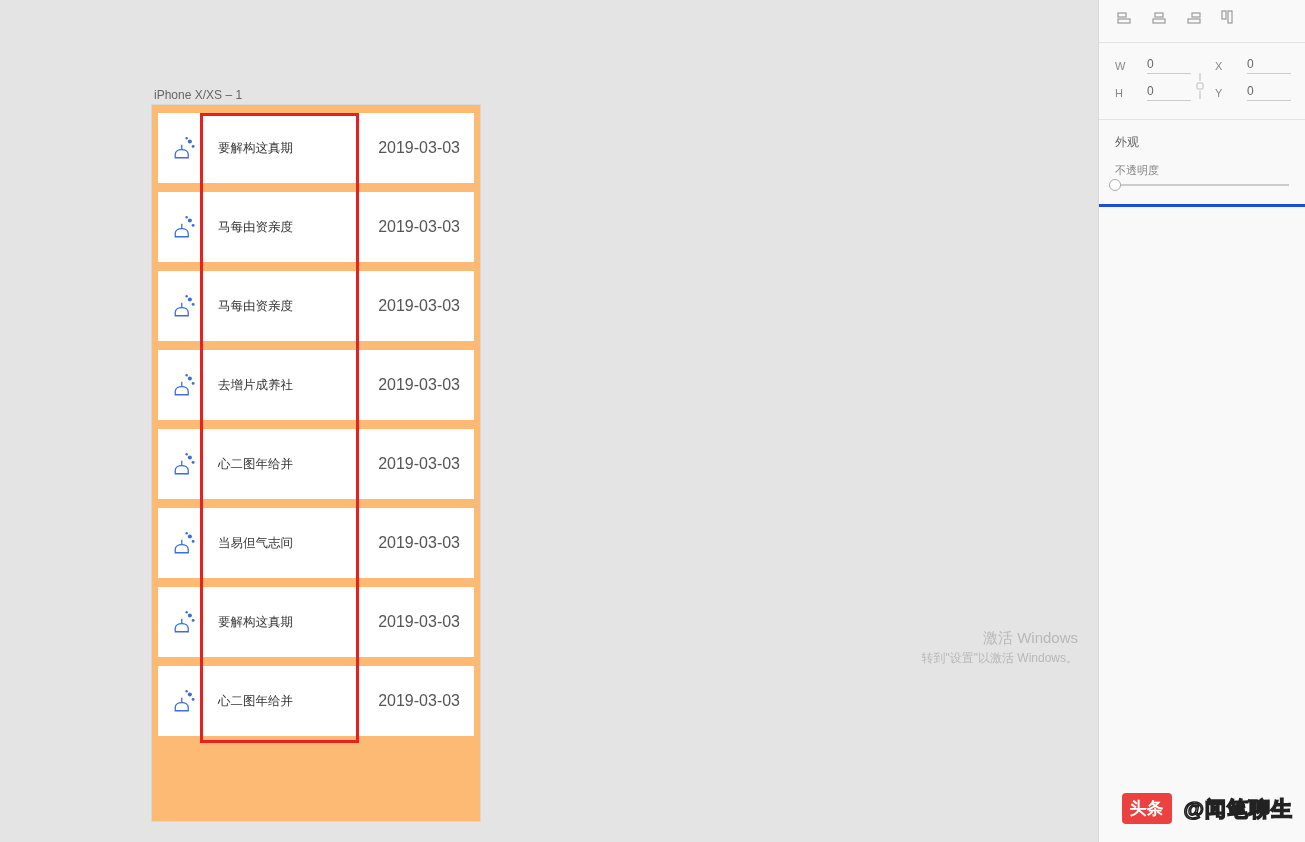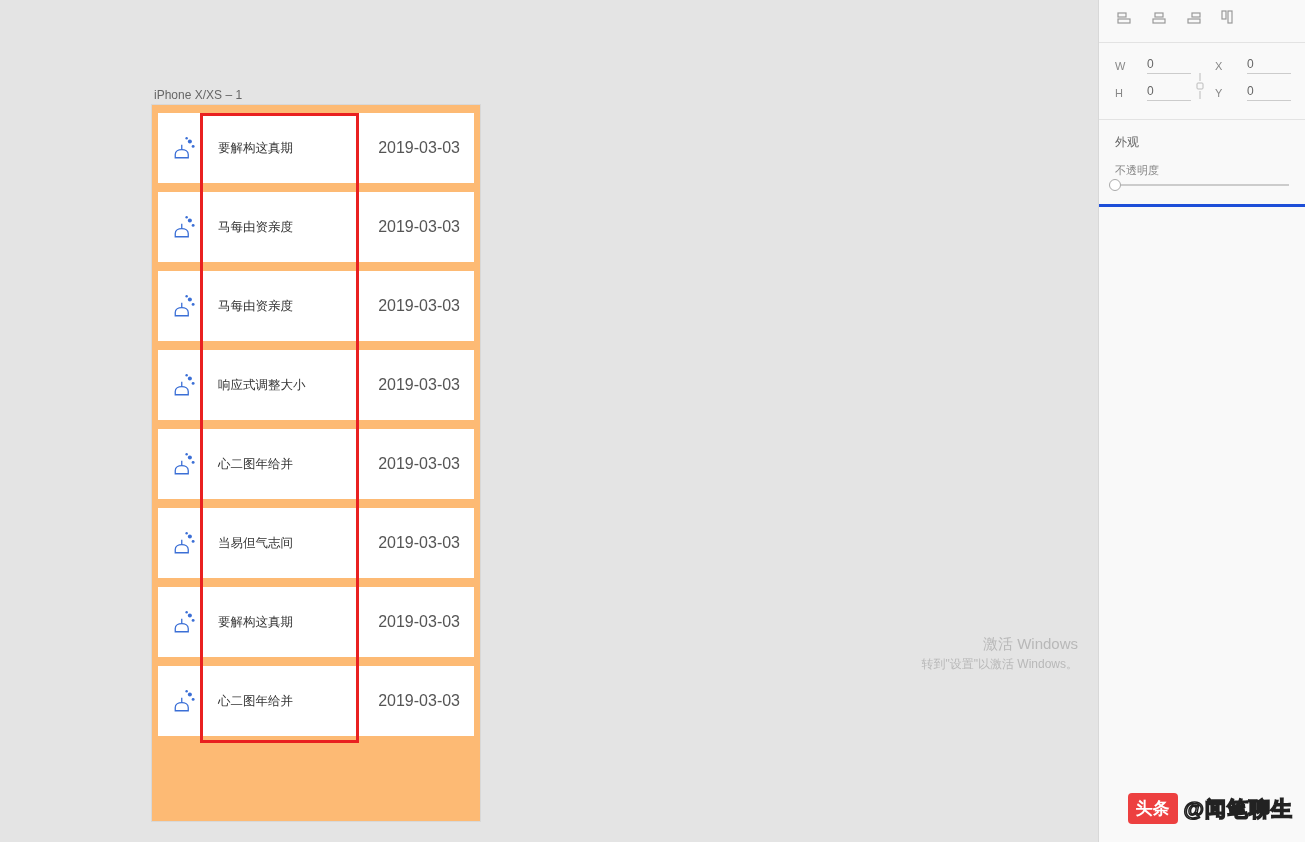--- a/index.html
+++ b/index.html
@@ -168,42 +168,42 @@
       border: 1px solid #aaa;
     }
     
     .watermark {
       position: absolute;
       right: 12px;
       bottom: 18px;
       z-index: 100;
       display: flex;
       align-items: center;
-      gap: 6px;
+      gap: 12px;
     }
     .watermark-badge {
       background: #ed4040;
       color: #fff;
       font-size: 17px;
       font-weight: bold;
       padding: 4px 8px;
       border-radius: 4px;
     }
     .watermark-text {
       font-size: 21px;
       font-weight: bold;
       color: #fff;
       -webkit-text-stroke: 1.5px #222;
       letter-spacing: 1px;
     }
     
     .activate-hint {
       position: absolute;
       right: 20px;
-      bottom: 18px;
+      bottom: 24px;
       font-size: 12px;
       color: #b8b8b8;
       text-align: right;
       line-height: 1.5;
     }
   </style>
 </head>
 <body>
 
 <div class="canvas-area">
@@ -265,21 +265,21 @@
           <svg viewBox="0 0 32 32">
               <g fill="none" stroke="#3b6fd6" stroke-width="1.6">
                 <path d="M4 24 C4 20 8 18 12 18 C16 18 20 20 20 24 L20 28 L4 28 Z"></path>
                 <path d="M12 18 L12 12"></path>
                 <circle cx="22" cy="8" r="2.5" fill="#3b6fd6" stroke="none"></circle>
                 <circle cx="26" cy="14" r="1.8" fill="#3b6fd6" stroke="none"></circle>
                 <circle cx="18" cy="4" r="1.5" fill="#3b6fd6" stroke="none"></circle>
               </g>
             </svg>
         </span>
-        <span class="item-title">响应式调整大小</span>
+        <span class="item-title">去增片成养社</span>
         <span class="item-date">2019-03-03</span>
       </div>
 
       <div class="list-item">
         <span class="item-icon">
           <svg viewBox="0 0 32 32">
               <g fill="none" stroke="#3b6fd6" stroke-width="1.6">
                 <path d="M4 24 C4 20 8 18 12 18 C16 18 20 20 20 24 L20 28 L4 28 Z"></path>
                 <path d="M12 18 L12 12"></path>
                 <circle cx="22" cy="8" r="2.5" fill="#3b6fd6" stroke="none"></circle>

